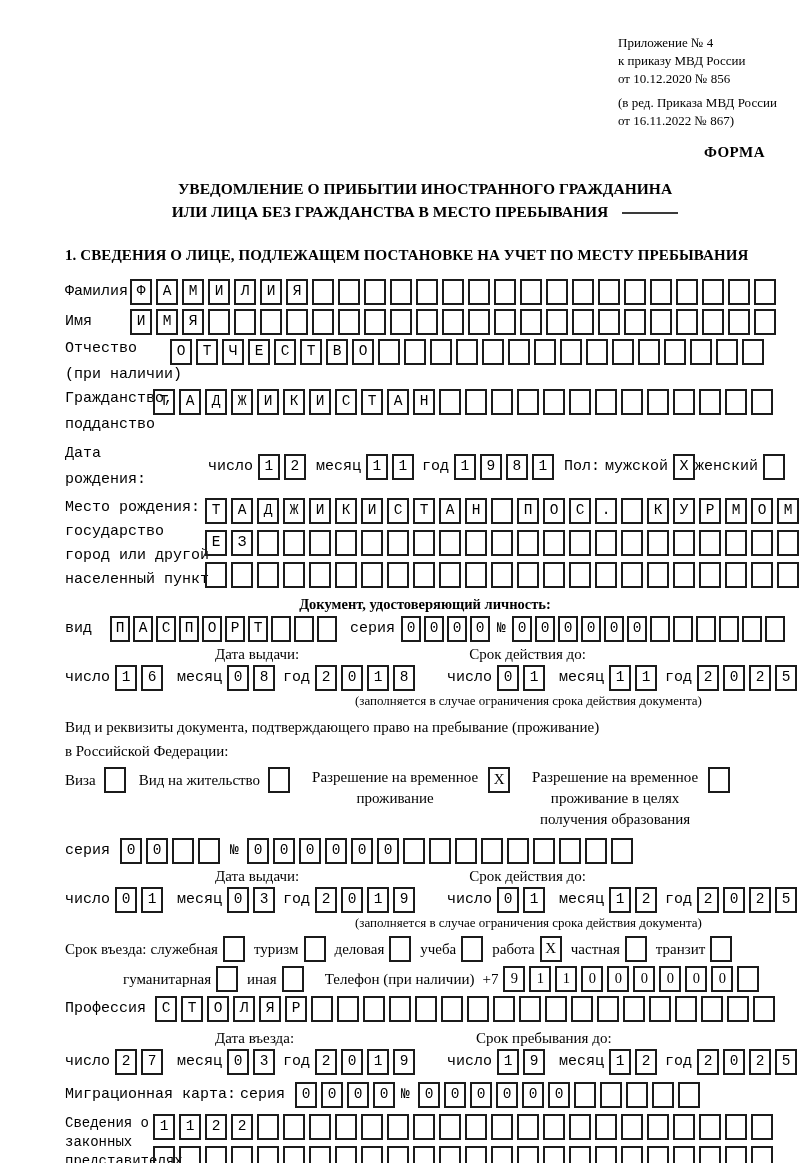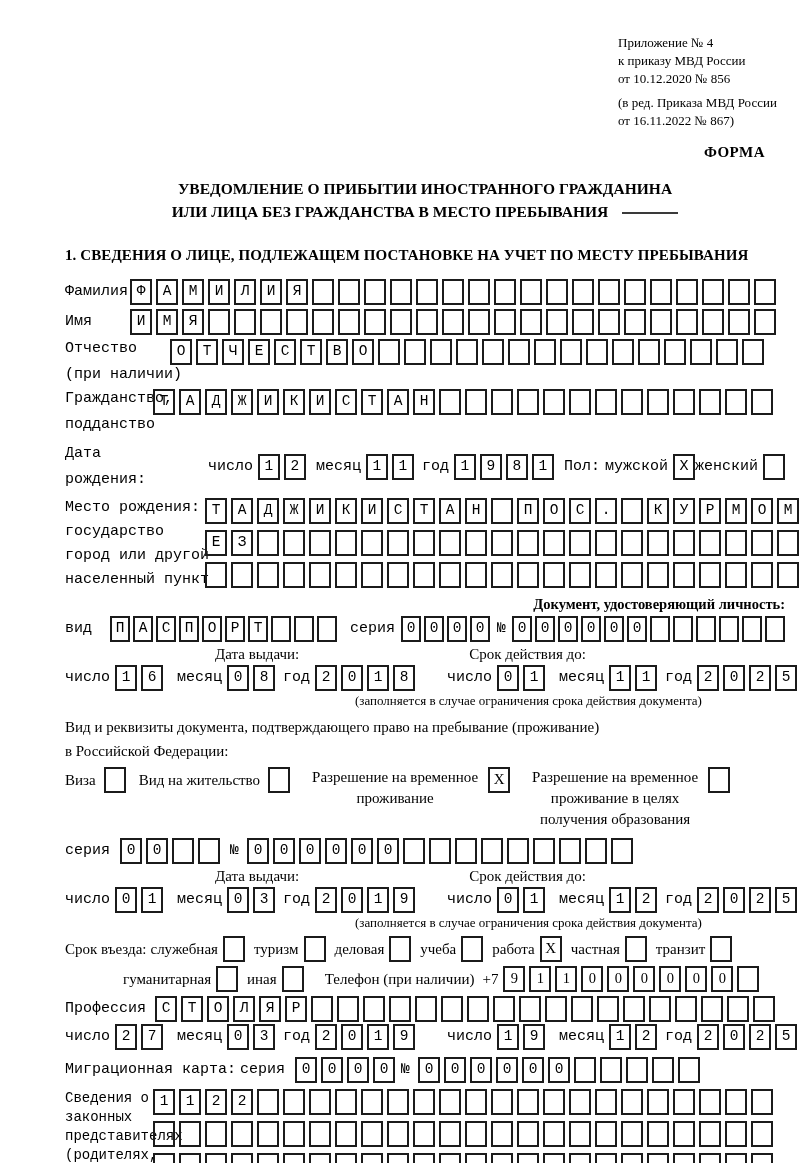--- a/index.html
+++ b/index.html
@@ -26,21 +26,21 @@
     text-align:center; font-size:14.5px; line-height:21px;
   }
   .tight .cbox { width:20px; margin-right:3px; }
   .checkbox {
     display:inline-block; width:22px; height:26px; border:2px solid #1b1b1b;
     text-align:center; font-size:15px; line-height:21px; vertical-align:top; flex:0 0 auto;
   }
   .stack { display:flex; flex-direction:column; }
   .gap6 { height:6px; }
 
-  .center-bold { text-align:right; font-weight:bold; font-size:14.5px; margin-top:6px; }
+  .center-bold { text-align:center; font-weight:bold; font-size:14.5px; margin-top:6px; }
   .date-labels { display:flex; font-size:15px; margin-top:4px; }
   .date-row { display:flex; align-items:center; margin-top:2px; font-size:15px;font-family:Liberation Mono, monospace; }
   .dgroup { display:flex; align-items:flex-start; }
   .dlbl { line-height:26px; margin-right:5px; }
   .note { font-size:13px; margin-top:2px; }
   .plain { font-size:15px; line-height:20px; margin-top:4px; }
 
   .optrow { display:flex; align-items:flex-start; margin-top:6px; }
   .optblock { display:flex; align-items:flex-start; }
   .optlbl { font-size:15px; line-height:26px; margin-right:8px; white-space:nowrap; }
@@ -598,20 +598,24 @@
         <span class="cbox"></span>
         <span class="cbox"></span>
         <span class="cbox"></span>
         <span class="cbox"></span>
         <span class="cbox"></span>
         <span class="cbox"></span>
         <span class="cbox"></span>
       </span>
   </div>
 
+  <div class="date-labels" style="margin-top:8px;">
+    <span style="margin-left:150px;">Дата въезда:</span>
+    <span style="margin-left:182px;">Срок пребывания до:</span>
+  </div>
 
   <div class="date-row">
     <span class="dgroup">
       <span class="dlbl">число</span>
       <span class="boxes">
           <span class="cbox">2</span>
           <span class="cbox">7</span>
         </span>
       <span class="dlbl" style="margin-left:10px;">месяц</span>
       <span class="boxes">

